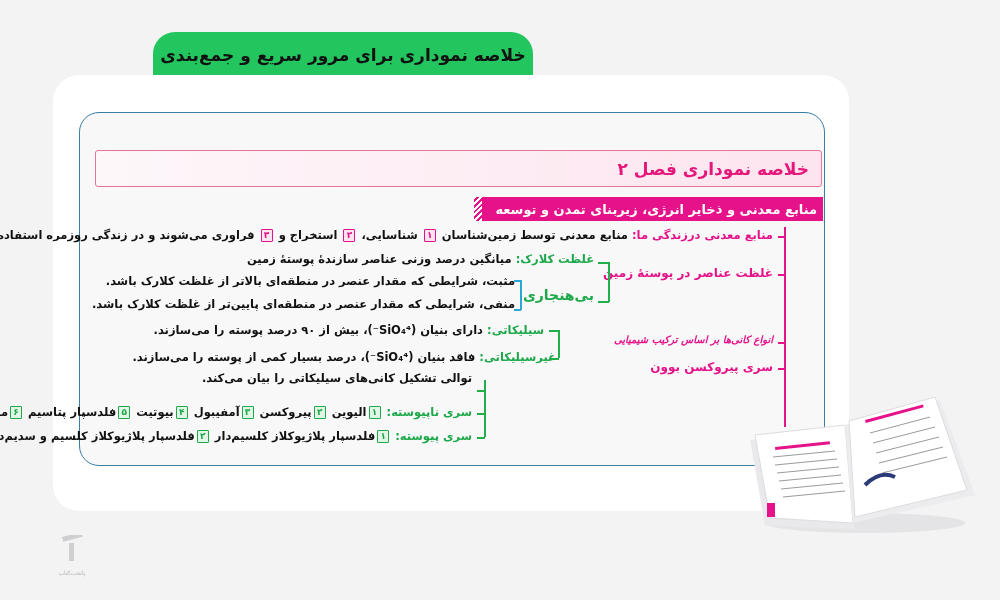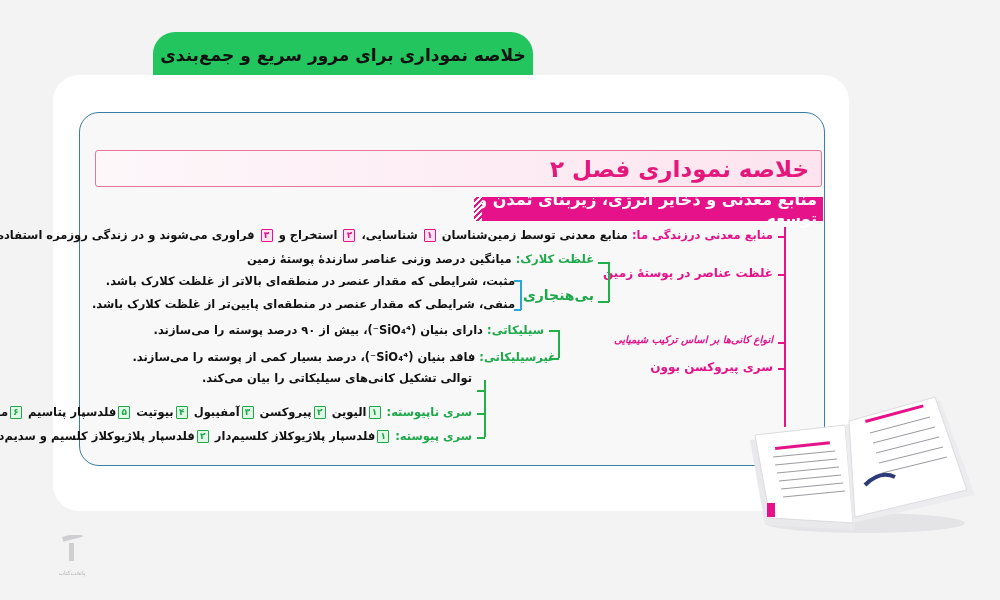--- a/index.html
+++ b/index.html
@@ -24,27 +24,27 @@
     position: absolute; left: 79px; top: 112px; width: 746px; height: 354px;
     border: 1.5px solid #3a7ea6; border-radius: 20px;
     background: #f8f8f9;
   }
   .chapter-title {
     position: absolute; left: 95px; top: 150px; width: 727px; height: 37px;
     border: 1.5px solid #e8749b; border-radius: 3px;
     background: linear-gradient(90deg, #fdf7fa 0%, #fde4ee 100%);
     direction: rtl; display: flex; align-items: center; padding-right: 12px;
   }
-  .chapter-title span { color: #e5177a; font-weight: bold; font-size: 23px; }
+  .chapter-title span { color: #e5177a; font-weight: bold; font-size: 17px; }
   .section-bar {
     position: absolute; right: 177px; top: 197px; height: 24px; width: 349px;
     background: #e5128a; direction: rtl; display: flex; align-items: center;
     padding-right: 6px;
   }
-  .section-bar span { color: #fff; font-weight: bold; font-size: 16px; }
+  .section-bar span { color: #fff; font-weight: bold; font-size: 13px; }
   .section-bar .hatch {
     position: absolute; left: 0; top: 0; width: 8px; height: 24px;
     background: repeating-linear-gradient(135deg, #fff 0 2px, #e5128a 2px 4px);
   }
   .vline { position: absolute; background: #e5128a; width: 1.5px; }
   .hline { position: absolute; height: 1.5px; }
   .pink-h { background: #e5128a; }
   .green-line { background: #1fb04a; }
   .txt {
     position: absolute; direction: rtl; white-space: nowrap; font-size: 11.5px;

